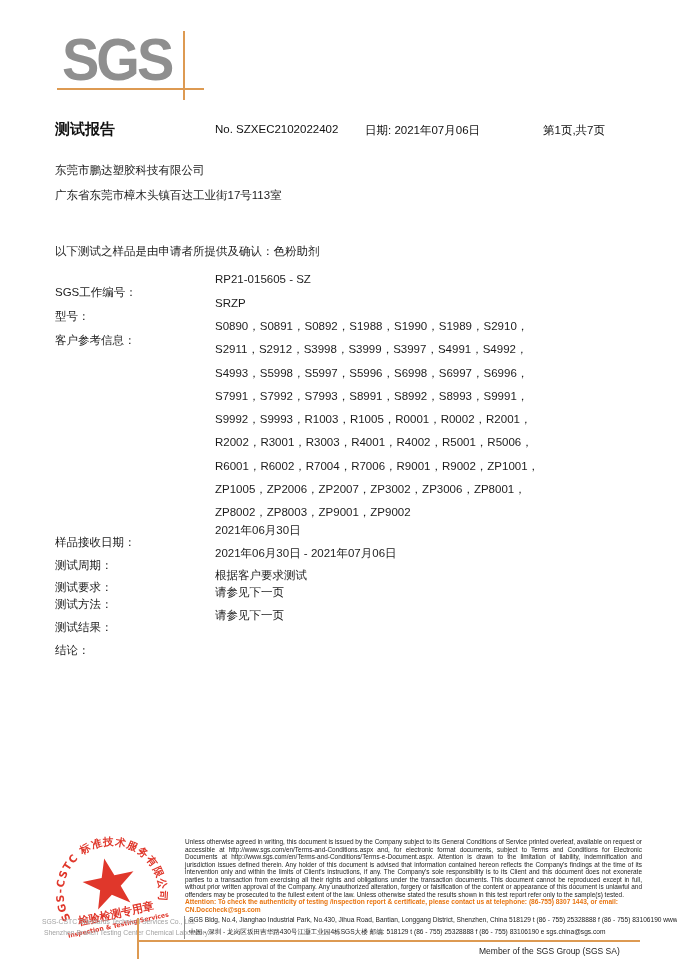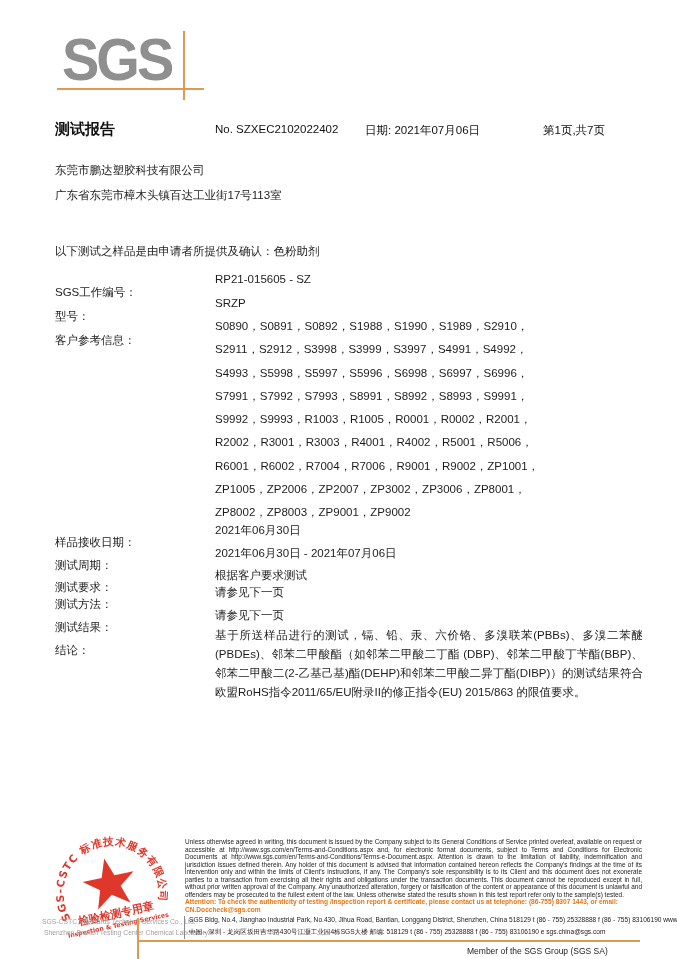--- a/index.html
+++ b/index.html
@@ -78,21 +78,20 @@
   <div class="abs label" style="left:55px;top:568px;">测试要求：</div>
   <div class="abs value" style="left:215px;top:568px;">根据客户要求测试</div>
 
   <div class="abs label" style="left:55px;top:585px;">测试方法：</div>
   <div class="abs value" style="left:215px;top:585px;">请参见下一页</div>
 
   <div class="abs label" style="left:55px;top:608px;">测试结果：</div>
   <div class="abs value" style="left:215px;top:608px;">请参见下一页</div>
 
   <div class="abs label" style="left:55px;top:631px;">结论：</div>
-  <div class="abs conclusion" style="left:215px;top:626px;">基于所送样品进行的测试，镉、铅、汞、六价铬、多溴联苯(PBBs)、多溴二苯醚(PBDEs)、邻苯二甲酸酯（如邻苯二甲酸二丁酯 (DBP)、邻苯二甲酸丁苄酯(BBP)、邻苯二甲酸二(2-乙基己基)酯(DEHP)和邻苯二甲酸二异丁酯(DIBP)）的测试结果符合欧盟RoHS指令2011/65/EU附录II的修正指令(EU) 2015/863 的限值要求。</div>
 
   <svg class="abs" style="left:48px;top:834px;" width="125" height="108" viewBox="0 0 125 108">
     <g transform="rotate(-12 62 52)">
       <defs>
         <path id="ringPath" d="M 17,76 A 48,48 0 1 1 107,76"></path>
       </defs>
       <text font-size="10.5" fill="#e0372b" font-weight="bold" font-family="DejaVu Sans, sans-serif" letter-spacing="1">
         <textPath href="#ringPath">SGS-CSTC 标准技术服务有限公司深圳分公司</textPath>
       </text>
       <polygon points="62,24 68.5,42.5 88,42.5 72.5,54 78.5,72.5 62,61 45.5,72.5 51.5,54 36,42.5 55.5,42.5" fill="#e0372b"></polygon>
@@ -107,15 +106,15 @@
   <div class="abs legal" style="left:185px;top:838px;">Unless otherwise agreed in writing, this document is issued by the Company subject to its General Conditions of Service printed overleaf, available on request or accessible at http://www.sgs.com/en/Terms-and-Conditions.aspx and, for electronic format documents, subject to Terms and Conditions for Electronic Documents at http://www.sgs.com/en/Terms-and-Conditions/Terms-e-Document.aspx. Attention is drawn to the limitation of liability, indemnification and jurisdiction issues defined therein. Any holder of this document is advised that information contained hereon reflects the Company's findings at the time of its intervention only and within the limits of Client's instructions, if any. The Company's sole responsibility is to its Client and this document does not exonerate parties to a transaction from exercising all their rights and obligations under the transaction documents. This document cannot be reproduced except in full, without prior written approval of the Company. Any unauthorized alteration, forgery or falsification of the content or appearance of this document is unlawful and offenders may be prosecuted to the fullest extent of the law. Unless otherwise stated the results shown in this test report refer only to the sample(s) tested.</div>
   <div class="abs attention" style="left:185px;top:898px;">Attention: To check the authenticity of testing /inspection report &amp; certificate, please contact us at telephone: (86-755) 8307 1443, or email: CN.Doccheck@sgs.com</div>
 
   <div class="abs vrule" style="left:184px;top:916px;height:23px;"></div>
   <div class="abs addr" style="left:189px;top:916px;">SGS Bldg, No.4, Jianghao Industrial Park, No.430, Jihua Road, Bantian, Longgang District, Shenzhen, China 518129    t (86 - 755) 25328888   f (86 - 755) 83106190    www.sgsgroup.com.cn</div>
   <div class="abs addr" style="left:189px;top:928px;">中国 - 深圳 - 龙岗区坂田吉华路430号江灏工业园4栋SGS大楼      邮编: 518129    t (86 - 755) 25328888   f (86 - 755) 83106190    e sgs.china@sgs.com</div>
 
   <div class="abs orange-v" style="left:137px;top:918px;height:41px;"></div>
   <div class="abs orange-h" style="left:137px;top:940px;width:503px;"></div>
 
-  <div class="abs member" style="left:467px;top:946px;">Member of the SGS Group (SGS SA)</div>
+  <div class="abs member" style="left:479px;top:946px;">Member of the SGS Group (SGS SA)</div>
 
 </div>
 
 </body></html>

